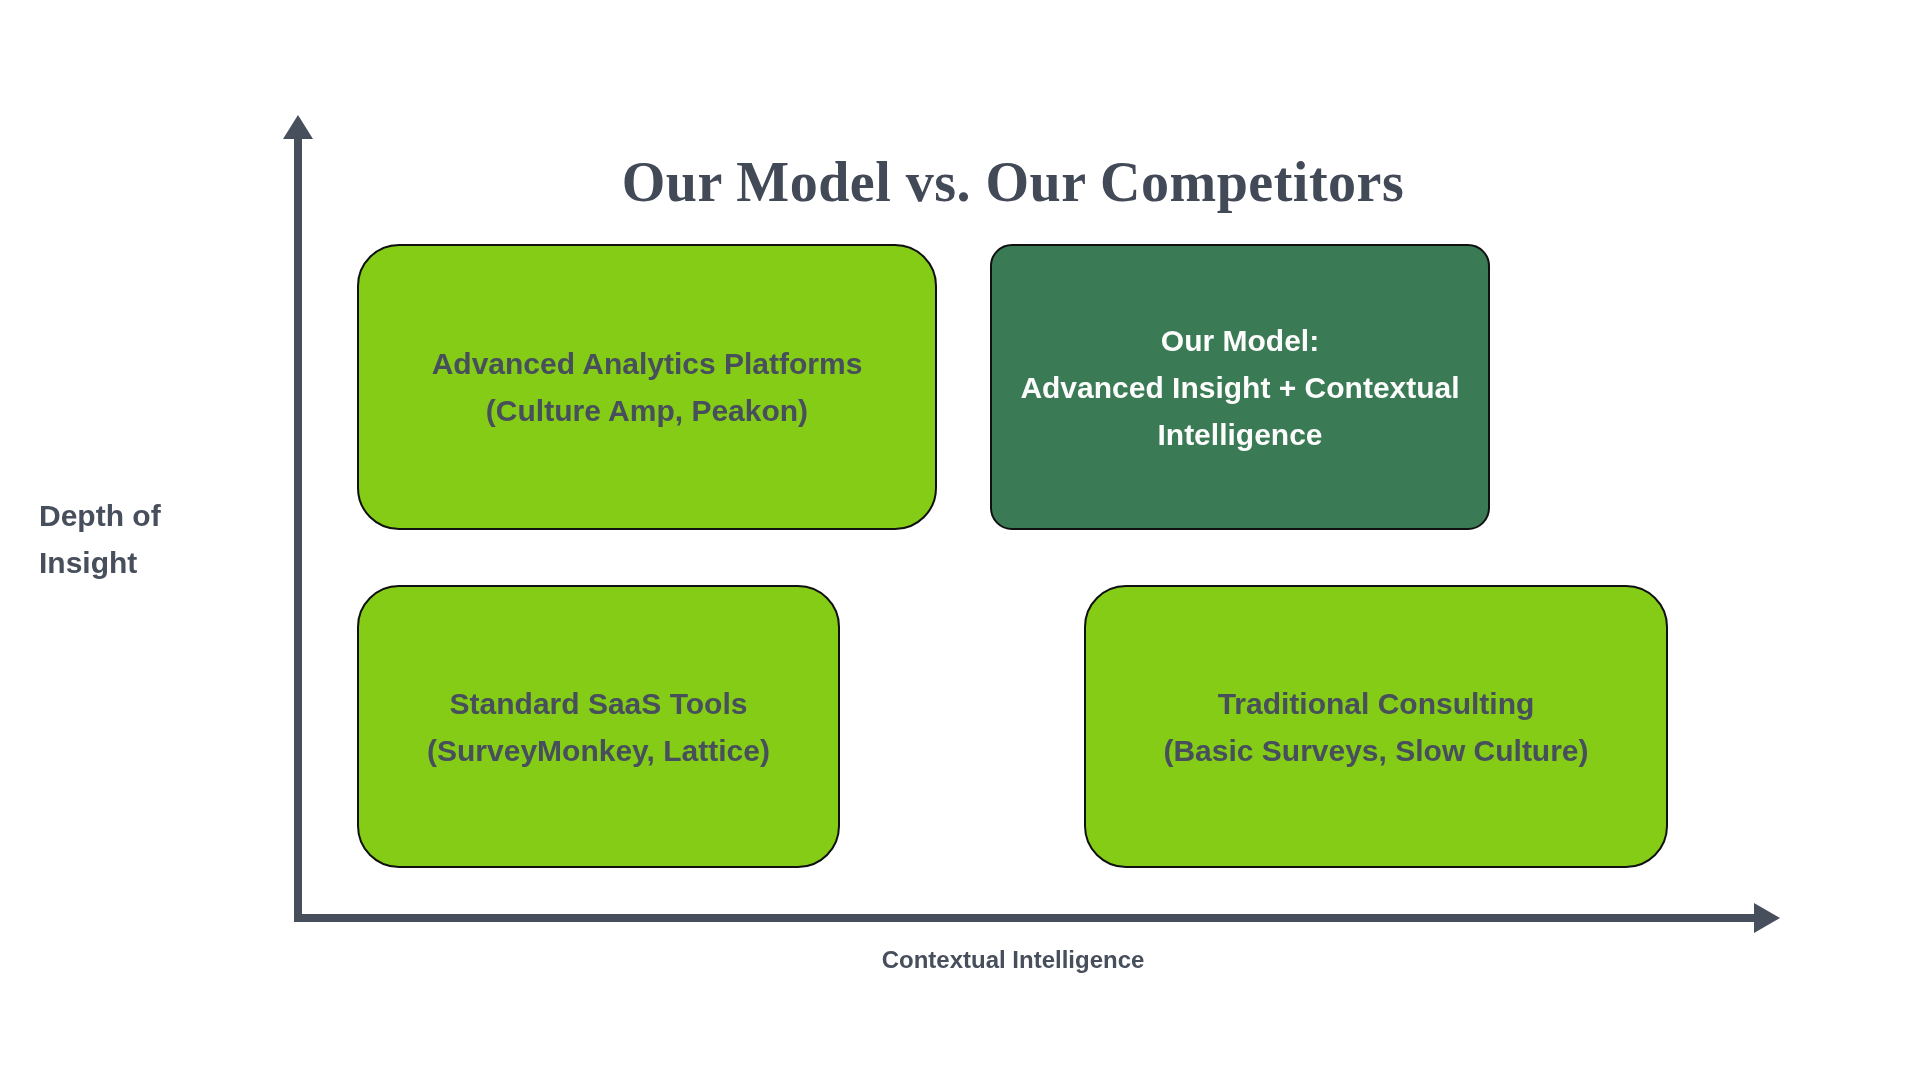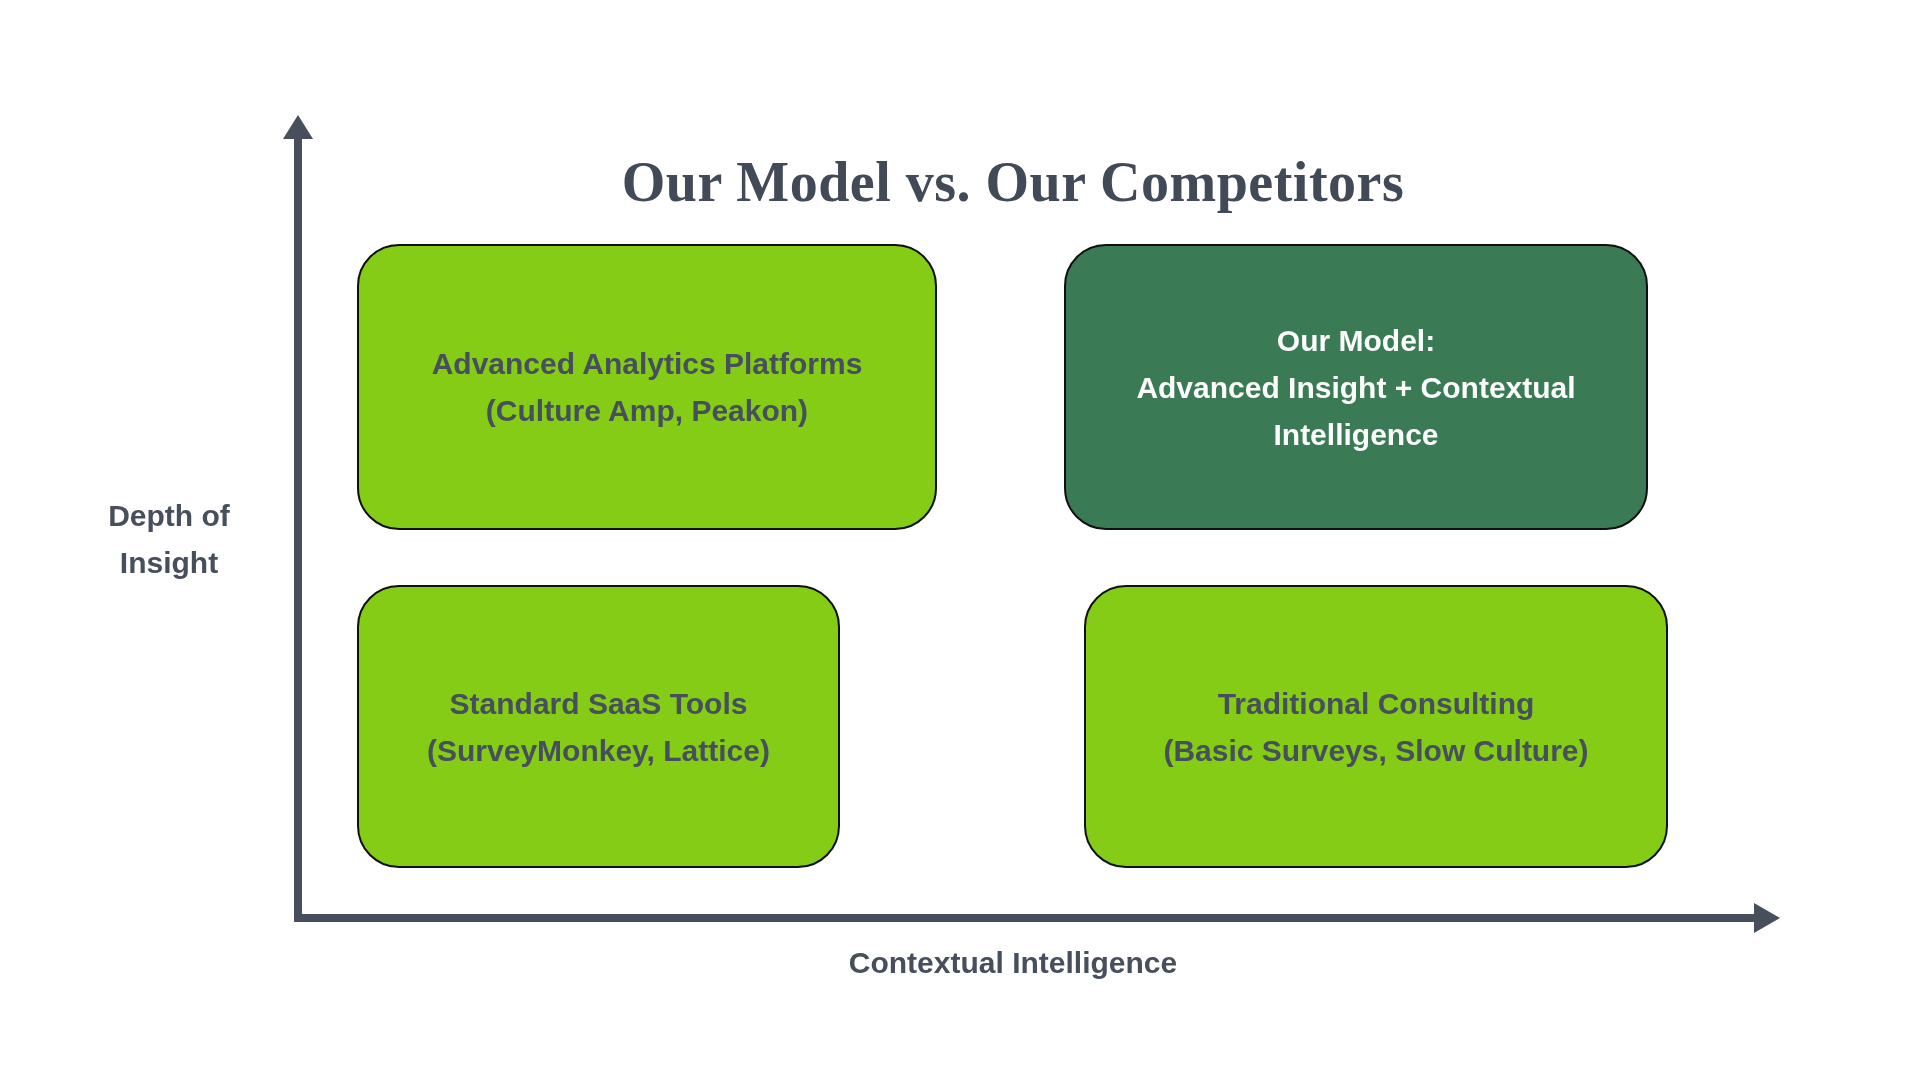--- a/index.html
+++ b/index.html
@@ -60,33 +60,32 @@
     width: 0; height: 0;
     border-top: 15px solid transparent;
     border-bottom: 15px solid transparent;
     border-left: 26px solid #474e5c;
   }
   .y-axis-label {
     position: absolute;
     left: 39px;
     top: 492px;
     width: 260px;
-    text-align: center;
     font-size: 30px;
     font-weight: 700;
     line-height: 47px;
     color: #474e5c;
   }
   .x-axis-label {
     position: absolute;
     left: 357px;
     top: 946px;
     width: 1312px;
     text-align: center;
-    font-size: 30px;
+    font-size: 24px;
     font-weight: 700;
     color: #474e5c;
   }
   
   .quadrant {
     position: absolute;
     border: 2px solid #101010;
     border-radius: 42px;
     box-sizing: border-box;
     display: flex;
@@ -101,21 +100,21 @@
   }
   .quadrant.light {
     background: #84cc16;
     color: #474e5c;
   }
   .quadrant.dark {
     background: #3a7a55;
     color: #fcfcfc;
   }
   .q-top-left     { left: 357px;  top: 244px; width: 580px; height: 286px; }
-  .q-top-right    { left: 1064px; top: 244px; width: 584px; height: 286px; }
+  .q-top-right    { left: 990px; top: 244px; width: 500px; height: 286px; border-radius: 22px; }
   .q-bottom-left  { left: 357px;  top: 585px; width: 483px; height: 283px; align-items: center; }
   .q-bottom-right { left: 1036px; top: 585px; width: 584px; height: 283px; margin-left: 48px; }
   .q-line { display: block; }
 </style>
 </head>
 <body>
 
 <div class="canvas">
 
   <h1 class="diagram-title">Our Model vs. Our Competitors</h1>

